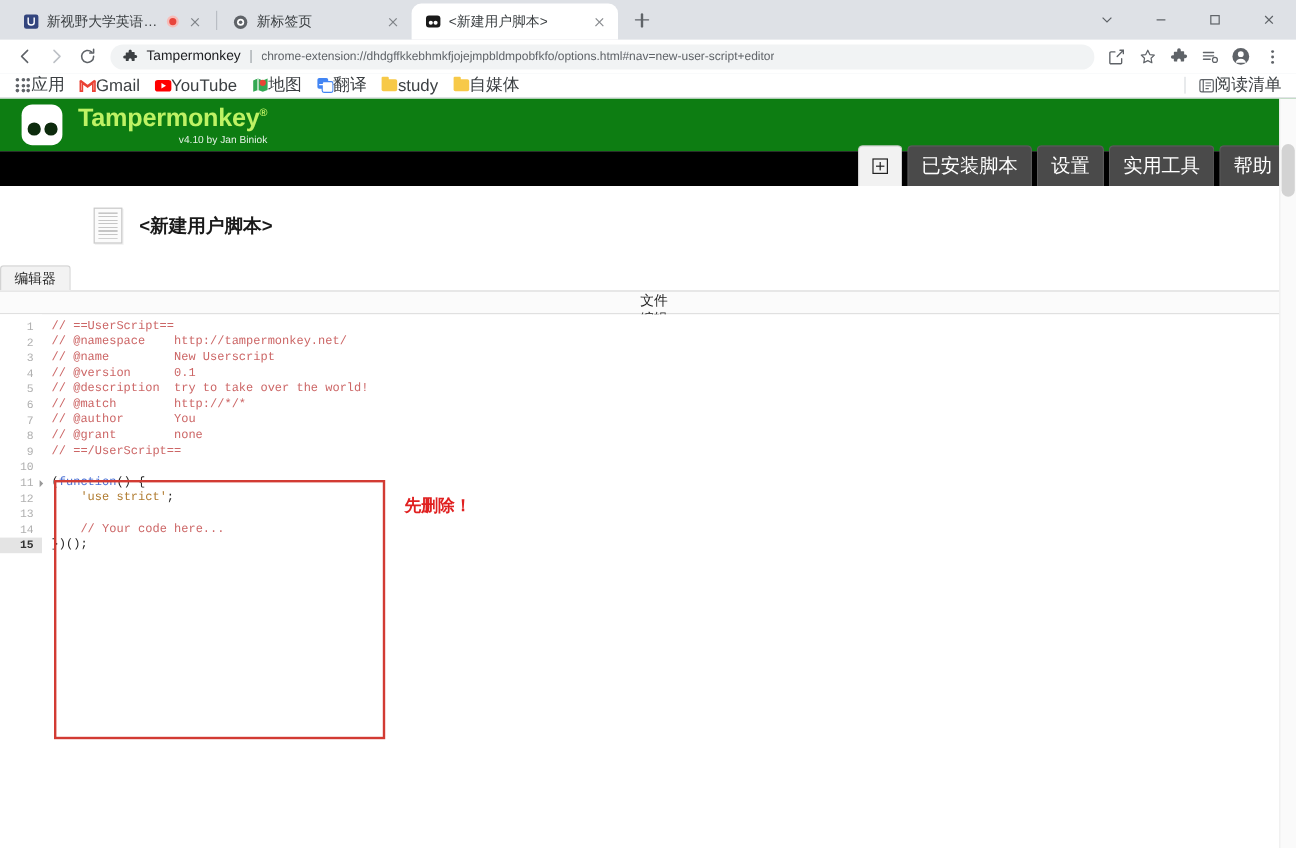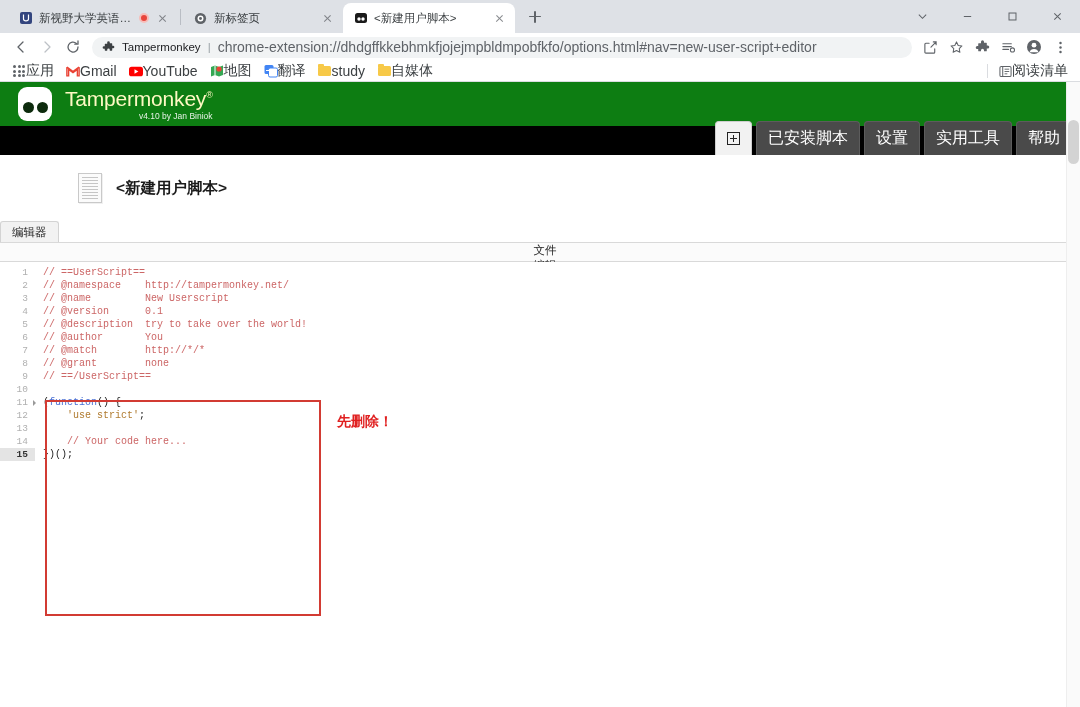--- a/index.html
+++ b/index.html
@@ -59,21 +59,21 @@
   }
   .navbtn { width:26px; height:26px; display:flex; align-items:center; justify-content:center; color:#5f6368; flex:none; }
   .navbtn.disabled { color:#bdc1c6; }
   .omnibox {
     flex:1; height:21px; margin:0 6px; background:#f1f3f4; border-radius:11px;
     display:flex; align-items:center; padding:0 10px; gap:7px; min-width:0;
   }
   .omnibox .lockicon { flex:none; display:flex; color:#5f6368; }
   .omni-ext { font-size:11.5px; color:#202124; white-space:nowrap; }
   .omni-div { color:#9aa0a6; font-size:11.5px; }
-  .omni-url { font-size:14px; color:#5f6368; white-space:nowrap; overflow:hidden; text-overflow:ellipsis; }
+  .omni-url { font-size:10px; color:#5f6368; white-space:nowrap; overflow:hidden; text-overflow:ellipsis; }
   .toolicons { display:flex; align-items:center; gap:2px; flex:none; }
   .ticon { width:24px; height:24px; display:flex; align-items:center; justify-content:center; color:#5f6368; }
 
   
   .bookmarks {
     position:absolute; left:0; top:61px; width:1080px; height:21px;
     background:#ffffff; display:flex; align-items:center; padding:0 6px;
     border-bottom:1px solid #dadce0;
   }
   .bm { display:flex; align-items:center; gap:0; padding:2px 6px; font-size:14px; color:#3c4043; white-space:nowrap; }
@@ -95,21 +95,21 @@
   .tm-header {
     height:44px; background:#0d7d12; position:relative;
     display:flex; align-items:center; padding-left:18px;
   }
   .tm-logo {
     width:34px; height:34px; background:#ffffff; border-radius:9px;
     display:flex; align-items:flex-end; justify-content:center; gap:3px; padding-bottom:8px; flex:none;
   }
   .tm-logo i { width:11px; height:11px; border-radius:50%; background:#0d2b0d; display:block; }
   .tm-titlewrap { margin-left:13px; line-height:1; }
-  .tm-title { font-size:21px; font-weight:normal; color:#fef9c3; letter-spacing:-.2px; }
+  .tm-title { font-size:21px; font-weight:bold; color:#bef264; letter-spacing:-.2px; }
   .tm-title sup { font-size:9px; vertical-align:super; }
   .tm-sub { font-size:8.5px; color:#e6f2e6; margin-top:3px; text-align:right; }
 
   .tm-nav {
     height:29px; background:#000000; position:relative;
     display:flex; align-items:flex-end; justify-content:flex-end; padding-right:8px;
   }
   .nv {
     height:34px; margin-left:4px; padding:0 11px;
     display:flex; align-items:center; justify-content:center;
@@ -488,22 +488,22 @@
             <div class="gline">13</div>
             <div class="gline">14</div>
             <div class="gline cur">15</div>
           </div>
         <div class="codearea" id="codearea">
             <div class="cline"><span class="cm-comment">// ==UserScript==</span></div>
             <div class="cline"><span class="cm-comment">// @namespace    http://tampermonkey.net/</span></div>
             <div class="cline"><span class="cm-comment">// @name         New Userscript</span></div>
             <div class="cline"><span class="cm-comment">// @version      0.1</span></div>
             <div class="cline"><span class="cm-comment">// @description  try to take over the world!</span></div>
+            <div class="cline"><span class="cm-comment">// @match        http://*/*</span></div>
             <div class="cline"><span class="cm-comment">// @author       You</span></div>
-            <div class="cline"><span class="cm-comment">// @match        http://*/*</span></div>
             <div class="cline"><span class="cm-comment">// @grant        none</span></div>
             <div class="cline"><span class="cm-comment">// ==/UserScript==</span></div>
             <div class="cline"><span class="cm-plain"></span></div>
             <div class="cline"><span class="cm-plain">(</span><span class="cm-keyword">function</span><span class="cm-plain">() {</span></div>
             <div class="cline"><span class="cm-plain">    </span><span class="cm-string">'use strict'</span><span class="cm-plain">;</span></div>
             <div class="cline"><span class="cm-plain"></span></div>
             <div class="cline"><span class="cm-plain">    </span><span class="cm-comment">// Your code here...</span></div>
             <div class="cline"><span class="cm-plain">})();</span></div>
           </div>
       </div>

